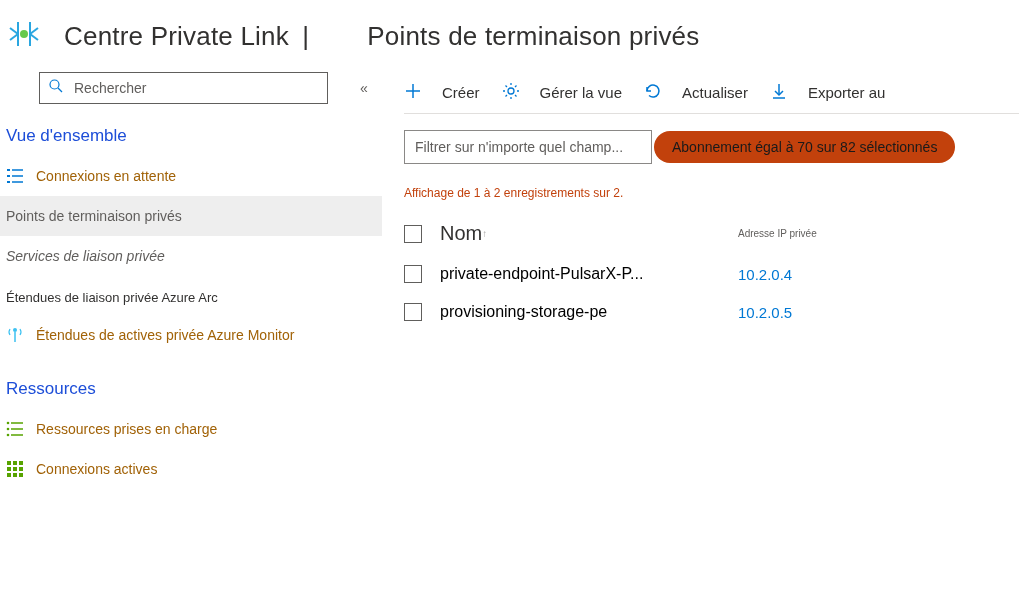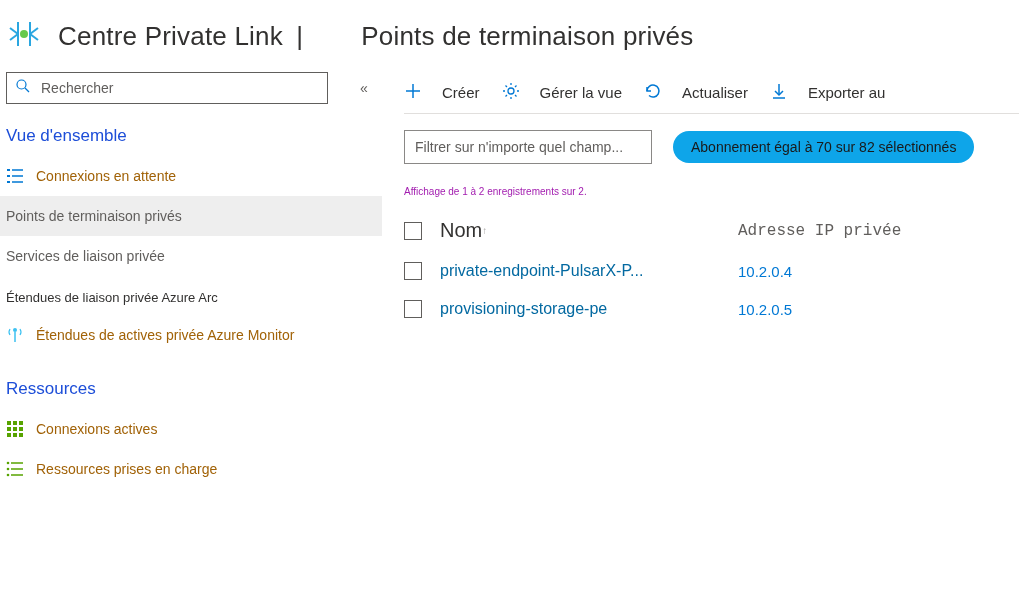--- a/index.html
+++ b/index.html
@@ -1,56 +1,56 @@
 <!DOCTYPE html>
 <html><head>
   <meta charset="utf-8">
   <style>
     * { box-sizing: border-box; margin: 0; padding: 0; font-family: "Segoe UI", -apple-system, sans-serif; }
     body { width: 1019px; height: 604px; background: #fff; color: #323130; overflow: hidden; }
     .page { display: flex; flex-direction: column; height: 100%; }
-    .header { display: flex; align-items: center; padding: 18px 0 10px 8px; gap: 18px; }
+    .header { display: flex; align-items: center; padding: 18px 0 10px 8px; gap: 24px; }
     .brand-icon svg { width: 32px; height: 32px; }
     .header-title { font-size: 26px; font-weight: 400; color: #323130; letter-spacing: 0.2px; }
     .header-title .sep { margin: 0 6px; color: #323130; font-weight: 300; }
     .body { display: flex; flex: 1; min-height: 0; }
 
     
     .sidebar { width: 382px; display: flex; flex-direction: column; padding-top: 8px; }
-    .search-row { display: flex; align-items: center; gap: 26px; padding: 0 8px 12px 6px; }
+    .search-row { display: flex; align-items: center; gap: 26px; padding: 0 8px 12px 6px; margin-left: 33px; }
     .search-box { flex: 1; display: flex; align-items: center; border: 1px solid #605e5c; height: 32px; padding: 0 8px; min-width: 0; }
     .search-box svg { width: 16px; height: 16px; flex-shrink: 0; }
     .search-box input { border: none; outline: none; flex: 1; font-size: 14px; color: #323130; margin-left: 10px; background: transparent; min-width: 0; }
     .search-box input::placeholder { color: #605e5c; }
     .collapse-toggle { width: 20px; text-align: center; color: #605e5c; font-size: 14px; cursor: pointer; }
     .nav-section-head { font-size: 17px; color: #1d4ed8; padding: 10px 10px 10px 6px; }
     .nav-section-title { font-size: 13px; color: #323130; padding: 14px 10px 10px 6px; font-weight: 400; }
     .nav-item { display: flex; align-items: center; gap: 12px; height: 40px; padding: 0 10px 0 6px; font-size: 14px; color: #a16207; cursor: pointer; }
     .nav-item .nav-icon { width: 18px; height: 18px; display: flex; align-items: center; justify-content: center; flex-shrink: 0; }
     .nav-item.selected { background: #eeeeee; color: #605e5c; }
     .nav-item-noicon { padding-left: 6px; }
     .nav-item-noicon .nav-label { margin-left: 0; }
 
     
     .main { flex: 1; display: flex; flex-direction: column; min-width: 0; padding-left: 22px; }
     .toolbar { display: flex; align-items: center; gap: 22px; padding: 18px 0 10px 0; border-bottom: 1px solid #e1dfdd; }
     .tool-btn { display: flex; align-items: center; gap: 20px; font-size: 15px; color: #323130; cursor: pointer; white-space: nowrap; }
     .tool-btn svg { width: 18px; height: 18px; }
-    .filter-row { display: flex; align-items: center; gap: 21px; padding: 16px 0 10px 0; }
+    .filter-row { display: flex; align-items: center; gap: 2px; padding: 16px 0 10px 0; }
     .filter-input { border: 1px solid #8a8886; height: 34px; padding: 0 10px; font-size: 14px; width: 248px; outline: none; color:#323130; }
     .filter-input::placeholder { color: #605e5c; }
-    .filter-pill { background: #0ea5e9; color: #1a1a1a; font-size: 14px; padding: 8px 18px; border-radius: 16px; white-space: nowrap; }
-    .record-count { font-size: 10px; color: #a21caf; padding: 12px 0 18px 0; }
+    .filter-pill { background: #c2410c; color: #1a1a1a; font-size: 14px; padding: 8px 18px; border-radius: 16px; white-space: nowrap; }
+    .record-count { font-size: 12px; color: #c2410c; padding: 12px 0 18px 0; }
     .table-header { display: flex; align-items: center; padding: 4px 0 10px 0; }
     .chk { width: 18px; height: 18px; border: 1px solid #605e5c; margin-right: 18px; flex-shrink: 0; background:#fff; }
     .col-name { font-size: 20px; color: #323130; width: 298px; display:flex; align-items:center; gap:0; }
     .col-name .sort { font-size: 10px; color:#a19f9d; }
-    .col-ip { font-size: 16px; color: #605e5c; font-family: Liberation Mono, monospace; }
+    .col-ip { font-size: 10px; color: #605e5c; }
     .table-row { display: flex; align-items: center; padding: 10px 0; }
-    .row-name { font-size: 16px; color: #0369a1; width: 298px; white-space: nowrap; overflow: hidden; text-overflow: ellipsis; cursor: pointer; }
+    .row-name { font-size: 16px; color: #000000; width: 298px; white-space: nowrap; overflow: hidden; text-overflow: ellipsis; cursor: pointer; }
     .row-ip { font-size: 15px; color: #0078d4; }
   </style>
 </head>
 <body>
 
 <div class="page">
   <div class="header">
     <span class="brand-icon">
       <svg viewBox="0 0 32 32">
         <path d="M10 4 L10 28" stroke="#2aa6e0" stroke-width="2" fill="none"></path>
@@ -95,70 +95,70 @@
               <path d="M6 3 L17 3 M6 9 L17 9 M6 15 L17 15" stroke="#0078d4" stroke-width="1.5"></path>
             </svg>
         </span>
         <span class="nav-label">Connexions en attente</span>
       </div>
 
       <div class="nav-item selected nav-item-noicon">
         <span class="nav-label">Points de terminaison privés</span>
       </div>
 
-      <div class="nav-item nav-item-noicon" style="color:#605e5c;">
+      <div class="nav-item nav-item-noicon" style="color:#605e5c;font-style:italic;">
         <span class="nav-label">Services de liaison privée</span>
       </div>
 
       <div class="nav-section-title">Étendues de liaison privée Azure Arc</div>
 
       <div class="nav-item">
         <span class="nav-icon">
           <svg viewBox="0 0 18 18">
               <circle cx="9" cy="4" r="2" fill="#3cc1f1"></circle>
               <line x1="9" y1="6" x2="9" y2="16" stroke="#3cc1f1" stroke-width="1.5"></line>
               <path d="M4 3 Q2 6 4 9" stroke="#3cc1f1" stroke-width="1.2" fill="none"></path>
               <path d="M14 3 Q16 6 14 9" stroke="#3cc1f1" stroke-width="1.2" fill="none"></path>
             </svg>
         </span>
         <span class="nav-label">Étendues de actives privée Azure Monitor</span>
       </div>
 
       <div class="nav-section-head" style="padding-top:24px;">Ressources</div>
+
+      <div class="nav-item">
+        <span class="nav-icon">
+          <svg viewBox="0 0 18 18">
+              <circle cx="2" cy="3" r="1.3" fill="#57A300"></circle>
+              <line x1="5" y1="3" x2="17" y2="3" stroke="#57A300" stroke-width="1.5"></line>
+              <circle cx="2" cy="9" r="1.3" fill="#57A300"></circle>
+              <line x1="5" y1="9" x2="17" y2="9" stroke="#57A300" stroke-width="1.5"></line>
+              <circle cx="2" cy="15" r="1.3" fill="#57A300"></circle>
+              <line x1="5" y1="15" x2="17" y2="15" stroke="#57A300" stroke-width="1.5"></line>
+            </svg>
+        </span>
+        <span class="nav-label">Ressources prises en charge</span>
+      </div>
 
       <div class="nav-item">
         <span class="nav-icon">
           <svg viewBox="0 0 18 18">
             <rect x="1" y="1" width="4" height="4" fill="#57A300"></rect>
               <rect x="7" y="1" width="4" height="4" fill="#57A300"></rect>
               <rect x="13" y="1" width="4" height="4" fill="#57A300"></rect>
             <rect x="1" y="7" width="4" height="4" fill="#57A300"></rect>
               <rect x="7" y="7" width="4" height="4" fill="#57A300"></rect>
               <rect x="13" y="7" width="4" height="4" fill="#57A300"></rect>
             <rect x="1" y="13" width="4" height="4" fill="#57A300"></rect>
               <rect x="7" y="13" width="4" height="4" fill="#57A300"></rect>
               <rect x="13" y="13" width="4" height="4" fill="#57A300"></rect>
           </svg>
         </span>
         <span class="nav-label">Connexions actives</span>
       </div>
-
-      <div class="nav-item">
-        <span class="nav-icon">
-          <svg viewBox="0 0 18 18">
-              <circle cx="2" cy="3" r="1.3" fill="#57A300"></circle>
-              <line x1="5" y1="3" x2="17" y2="3" stroke="#57A300" stroke-width="1.5"></line>
-              <circle cx="2" cy="9" r="1.3" fill="#57A300"></circle>
-              <line x1="5" y1="9" x2="17" y2="9" stroke="#57A300" stroke-width="1.5"></line>
-              <circle cx="2" cy="15" r="1.3" fill="#57A300"></circle>
-              <line x1="5" y1="15" x2="17" y2="15" stroke="#57A300" stroke-width="1.5"></line>
-            </svg>
-        </span>
-        <span class="nav-label">Ressources prises en charge</span>
-      </div>
     </div>
 
     <div class="main">
       <div class="toolbar">
         <div class="tool-btn">
           <span>
             <svg viewBox="0 0 18 18">
                 <line x1="9" y1="2" x2="9" y2="16" stroke="#0078d4" stroke-width="1.5"></line>
                 <line x1="2" y1="9" x2="16" y2="9" stroke="#0078d4" stroke-width="1.5"></line>
               </svg>

